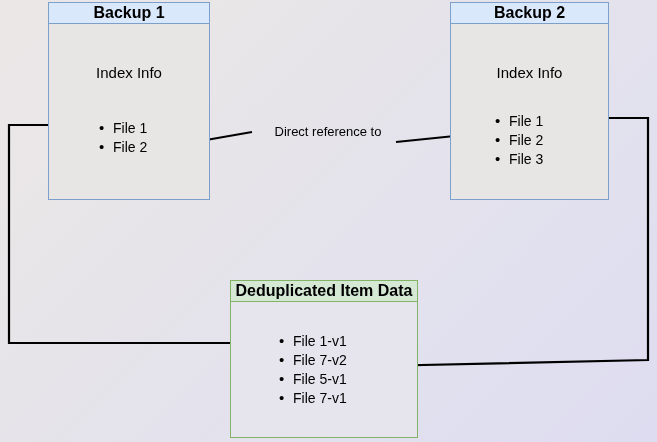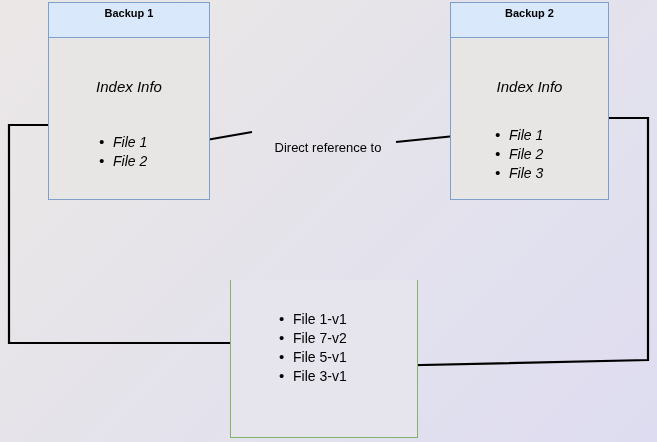--- a/index.html
+++ b/index.html
@@ -22,39 +22,39 @@
 
   
   .node {
     position: absolute;
     box-sizing: border-box;
     display: flex;
     flex-direction: column;
   }
   .node-header {
     box-sizing: border-box;
-    height: 36px;
+    height: 22px;
     line-height: 20px;
     text-align: center;
-    font-size: 11px;
+    font-size: 16px;
     font-weight: bold;
     color: #000000;
     border: 1px solid;
   }
   .node-body {
     box-sizing: border-box;
     flex: 1 1 auto;
     border: 1px solid;
     border-top: none;
     background: #e9e6e6;
     position: relative;
   }
 
   .blue .node-header { background: #dae8fc; border-color: #7d9fcc; }
-  .blue .node-body   { border-color: #7d9fcc; background: #e8e5e5; font-style: italic; }
+  .blue .node-body   { border-color: #7d9fcc; background: #e8e5e5; }
 
   .green .node-header { background: #d5e8d4; border-color: #82b366; }
   .green .node-body   { border-color: #82b366; background: #e6e4ed; padding-left: 28px; }
 
   .index-title {
     position: absolute;
     left: 0;
     right: 0;
     text-align: center;
     font-size: 15px;
@@ -142,27 +142,28 @@
       <div class="index-title" style="top:40px;">Index Info</div>
       <ul class="file-list" style="left:44px; top:88px;">
         <li>File 1</li>
         <li>File 2</li>
         <li>File 3</li>
       </ul>
     </div>
   </div>
 
   <div class="node green" style="left:230px; top:280px; width:188px; height:158px;">
+    <div class="node-header">Deduplicated Item Data</div>
     <div class="node-body">
       <ul class="file-list" style="left:48px; top:30px;">
         <li>File 1-v1</li>
         <li>File 7-v2</li>
         <li>File 5-v1</li>
-        <li>File 3-v1</li>
+        <li>File 7-v1</li>
       </ul>
     </div>
   </div>
 
-  <div class="edge-label" style="left:253px; top:140px; width:150px;">
+  <div class="edge-label" style="left:253px; top:124px; width:150px;">
     <div>Direct reference to</div>
   </div>
 
 </div>
 
 </body></html>

